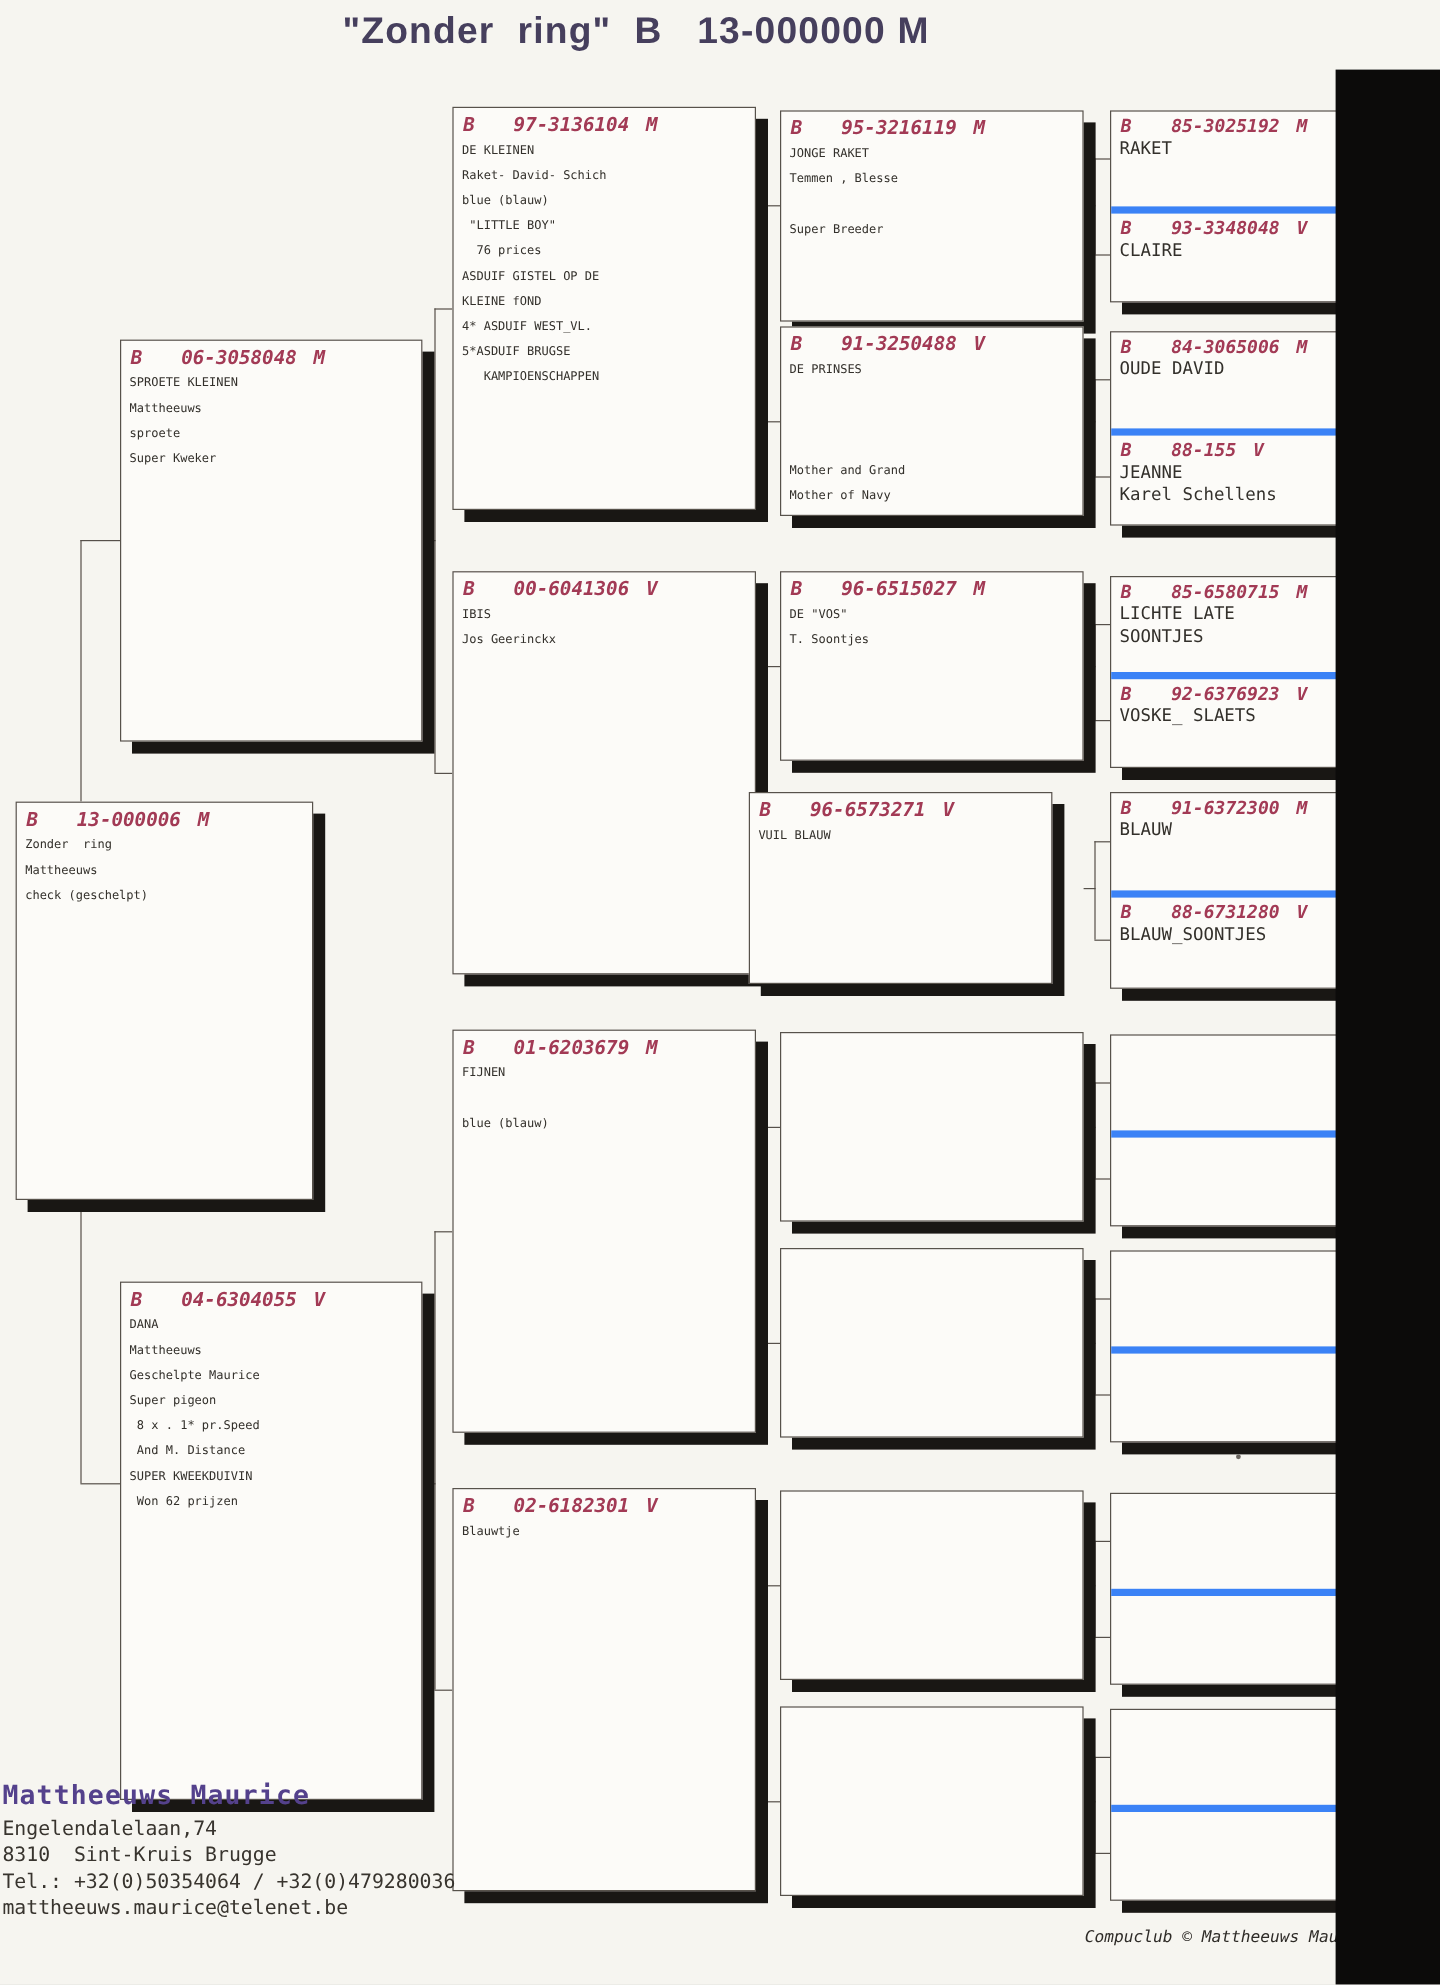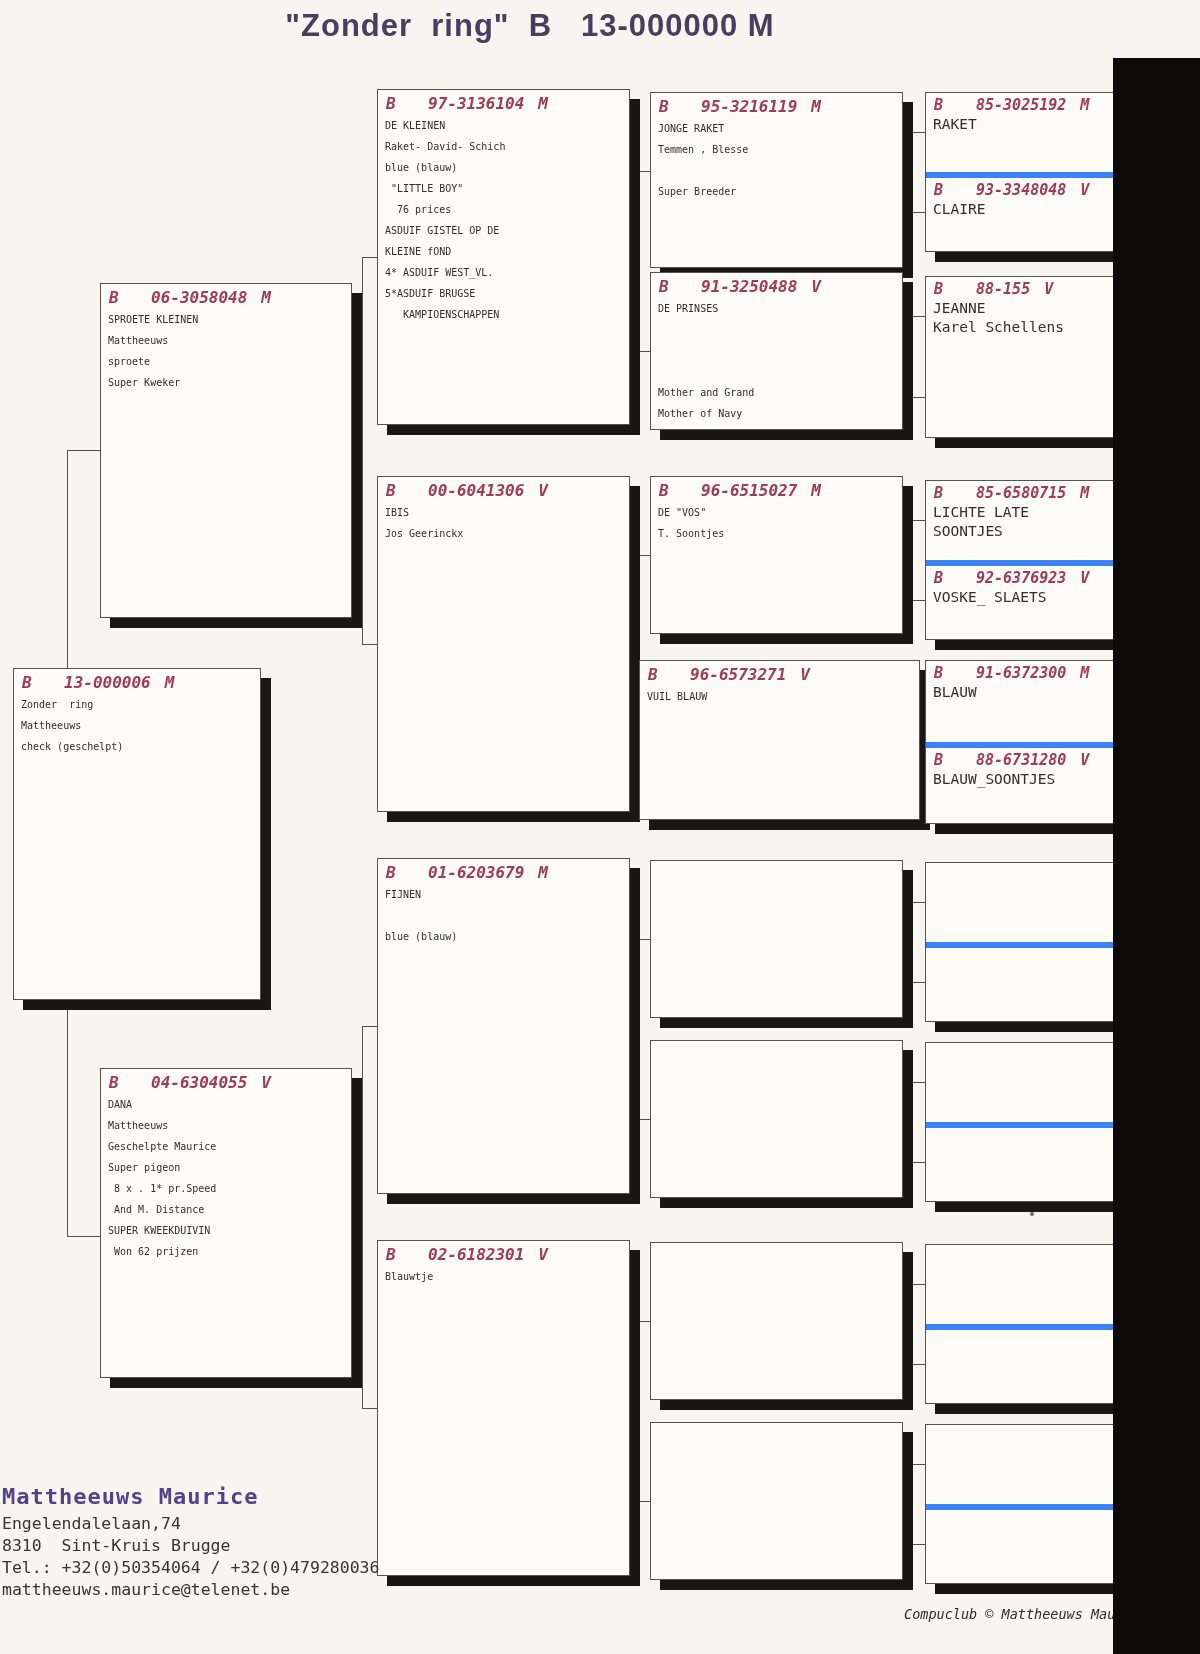--- a/index.html
+++ b/index.html
@@ -55,21 +55,21 @@
 
   <div class="pbox" style="left:13px;top:668px;width:248px;height:332px">
     <div class="hdr"><span class="b">B</span><span class="num">13-000006</span><span class="sex">M</span></div>
     <div class="bodytxt"><div class="ln">Zonder  ring</div><div class="ln">Mattheeuws</div><div class="ln">check (geschelpt)</div></div>
   </div>
 
   <div class="pbox" style="left:100px;top:283px;width:252px;height:335px">
     <div class="hdr"><span class="b">B</span><span class="num">06-3058048</span><span class="sex">M</span></div>
     <div class="bodytxt"><div class="ln">SPROETE KLEINEN</div><div class="ln">Mattheeuws</div><div class="ln">sproete</div><div class="ln">Super Kweker</div></div>
   </div>
-  <div class="pbox" style="left:100px;top:1068px;width:252px;height:310px">
+  <div class="pbox" style="left:100px;top:1068px;width:252px;height:432px">
     <div class="hdr"><span class="b">B</span><span class="num">04-6304055</span><span class="sex">V</span></div>
     <div class="bodytxt"><div class="ln">DANA</div><div class="ln">Mattheeuws</div><div class="ln">Geschelpte Maurice</div><div class="ln">Super pigeon</div><div class="ln"> 8 x . 1* pr.Speed</div><div class="ln"> And M. Distance</div><div class="ln">SUPER KWEEKDUIVIN</div><div class="ln"> Won 62 prijzen</div></div>
   </div>
 
   <div class="pbox" style="left:377px;top:89px;width:253px;height:336px">
     <div class="hdr"><span class="b">B</span><span class="num">97-3136104</span><span class="sex">M</span></div>
     <div class="bodytxt"><div class="ln">DE KLEINEN</div><div class="ln">Raket- David- Schich</div><div class="ln">blue (blauw)</div><div class="ln"> "LITTLE BOY"</div><div class="ln">  76 prices</div><div class="ln">ASDUIF GISTEL OP DE</div><div class="ln">KLEINE fOND</div><div class="ln">4* ASDUIF WEST_VL.</div><div class="ln">5*ASDUIF BRUGSE</div><div class="ln">   KAMPIOENSCHAPPEN</div></div>
   </div>
   <div class="pbox" style="left:377px;top:476px;width:253px;height:336px">
     <div class="hdr"><span class="b">B</span><span class="num">00-6041306</span><span class="sex">V</span></div>
@@ -89,40 +89,44 @@
     <div class="bodytxt"><div class="ln">JONGE RAKET</div><div class="ln">Temmen , Blesse</div><div class="ln"></div><div class="ln">Super Breeder</div></div>
   </div>
   <div class="pbox" style="left:650px;top:272px;width:253px;height:158px">
     <div class="hdr"><span class="b">B</span><span class="num">91-3250488</span><span class="sex">V</span></div>
     <div class="bodytxt"><div class="ln">DE PRINSES</div><div class="ln"></div><div class="ln"></div><div class="ln"></div><div class="ln">Mother and Grand</div><div class="ln">Mother of Navy</div></div>
   </div>
   <div class="pbox" style="left:650px;top:476px;width:253px;height:158px">
     <div class="hdr"><span class="b">B</span><span class="num">96-6515027</span><span class="sex">M</span></div>
     <div class="bodytxt"><div class="ln">DE "VOS"</div><div class="ln">T. Soontjes</div></div>
   </div>
-  <div class="pbox" style="left:639px;top:660px;width:281px;height:160px">
+  <div class="pbox" style="left:624px;top:660px;width:253px;height:160px">
     <div class="hdr"><span class="b">B</span><span class="num">96-6573271</span><span class="sex">V</span></div>
     <div class="bodytxt"><div class="ln">VUIL BLAUW</div></div>
   </div>
   <div class="pbox" style="left:650px;top:860px;width:253px;height:158px"></div>
   <div class="pbox" style="left:650px;top:1040px;width:253px;height:158px"></div>
   <div class="pbox" style="left:650px;top:1242px;width:253px;height:158px"></div>
   <div class="pbox" style="left:650px;top:1422px;width:253px;height:158px"></div>
 
   <div class="pair" style="left:925px;top:92px;width:250px;height:160px">
     <div class="half">
       <div class="hdr"><span class="b">B</span><span class="num">85-3025192</span><span class="sex">M</span></div>
       <div class="bodytxt"><div class="ln">RAKET</div></div>
     </div>
     <div class="half">
       <div class="hdr"><span class="b">B</span><span class="num">93-3348048</span><span class="sex">V</span></div>
       <div class="bodytxt"><div class="ln">CLAIRE</div></div>
     </div>
   </div>
   <div class="pair" style="left:925px;top:276px;width:250px;height:162px">
+    <div class="half">
+      <div class="hdr"><span class="b">B</span><span class="num">84-3065006</span><span class="sex">M</span></div>
+      <div class="bodytxt"><div class="ln">OUDE DAVID</div></div>
+    </div>
     <div class="half">
       <div class="hdr"><span class="b">B</span><span class="num">88-155</span><span class="sex">V</span></div>
       <div class="bodytxt"><div class="ln">JEANNE</div><div class="ln">Karel Schellens</div></div>
     </div>
   </div>
   <div class="pair" style="left:925px;top:480px;width:250px;height:160px">
     <div class="half">
       <div class="hdr"><span class="b">B</span><span class="num">85-6580715</span><span class="sex">M</span></div>
       <div class="bodytxt"><div class="ln">LICHTE LATE</div><div class="ln">SOONTJES</div></div>
     </div>

